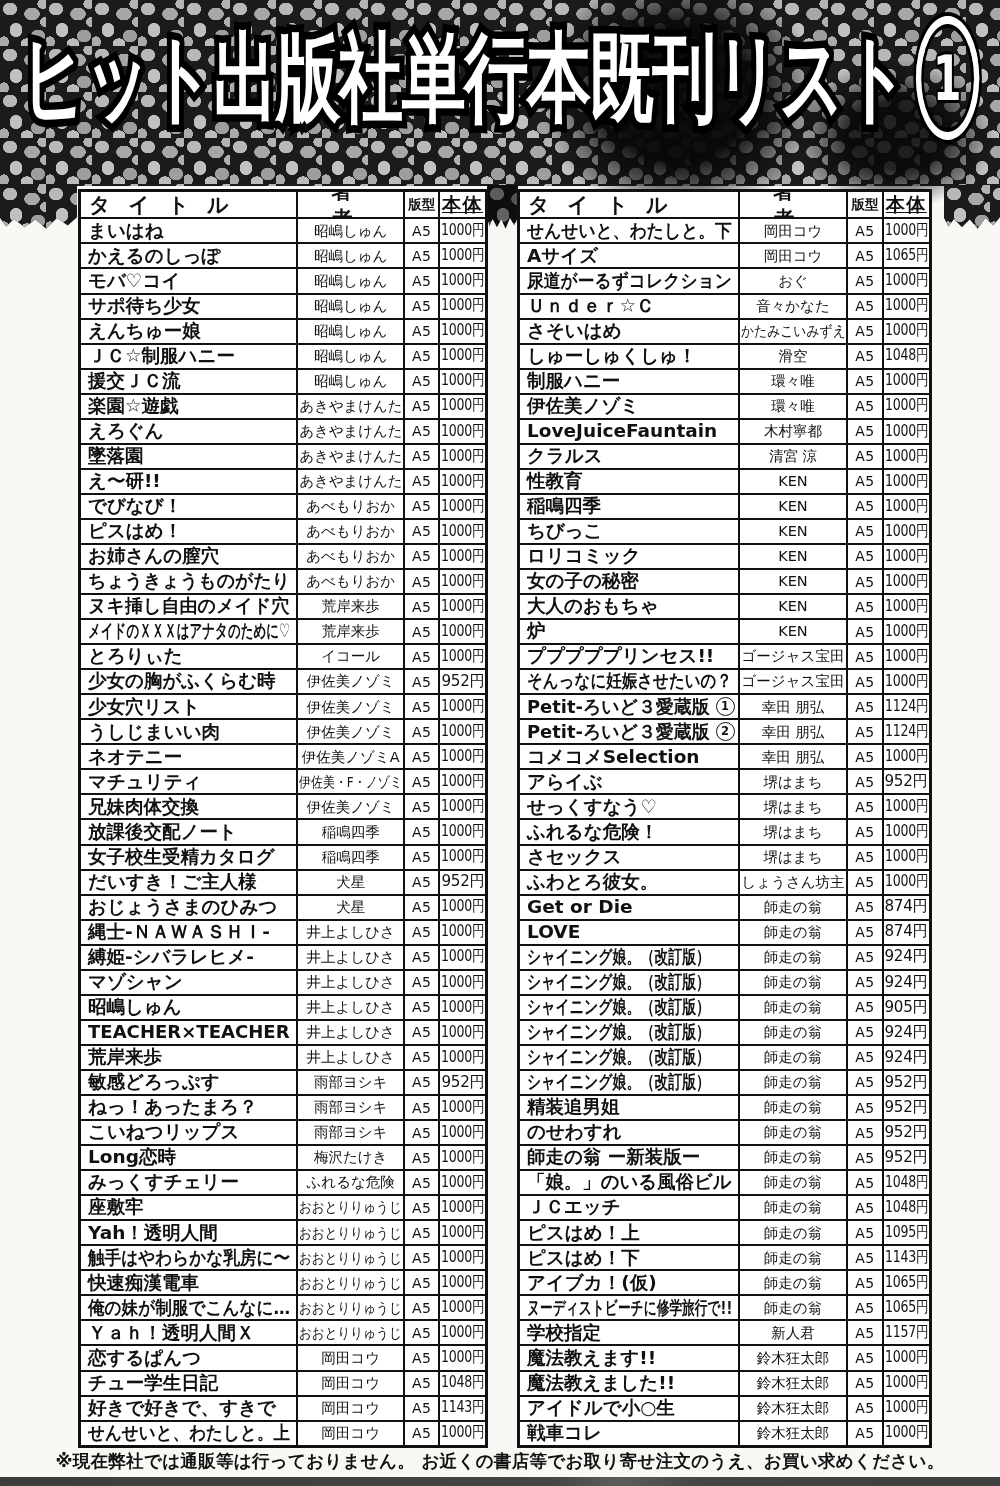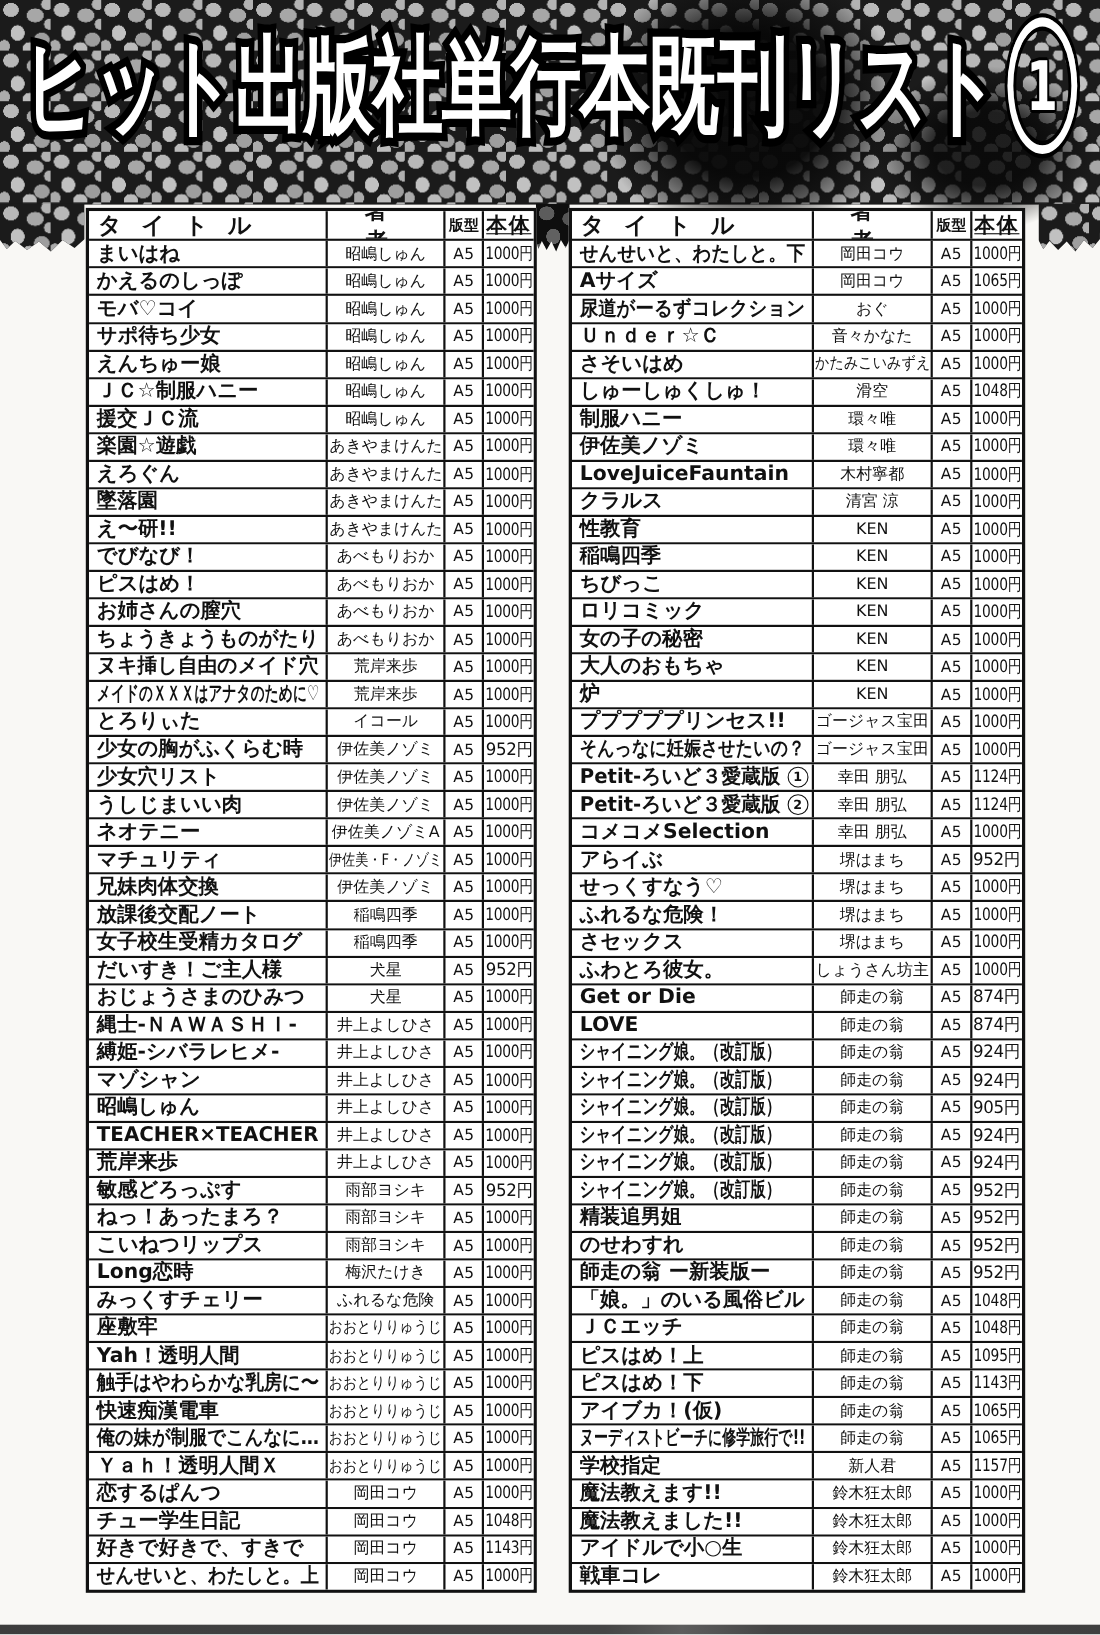--- a/index.html
+++ b/index.html
@@ -1494,14 +1494,15 @@
         </div>
         <div class="cell f">
           <span class="fitC">A5</span>
         </div>
         <div class="cell p">
           <span class="fitC" style="transform-origin: center center; transform: scaleX(0.811);">1000円</span>
         </div>
       </div>
     </section>
 
+  <p class="footer-note">※現在弊社では通販等は行っておりません。 お近くの書店等でお取り寄せ注文のうえ、お買い求めください。</p>
   <div class="bottom-bar"></div>
 </div>
 
 </body></html>

